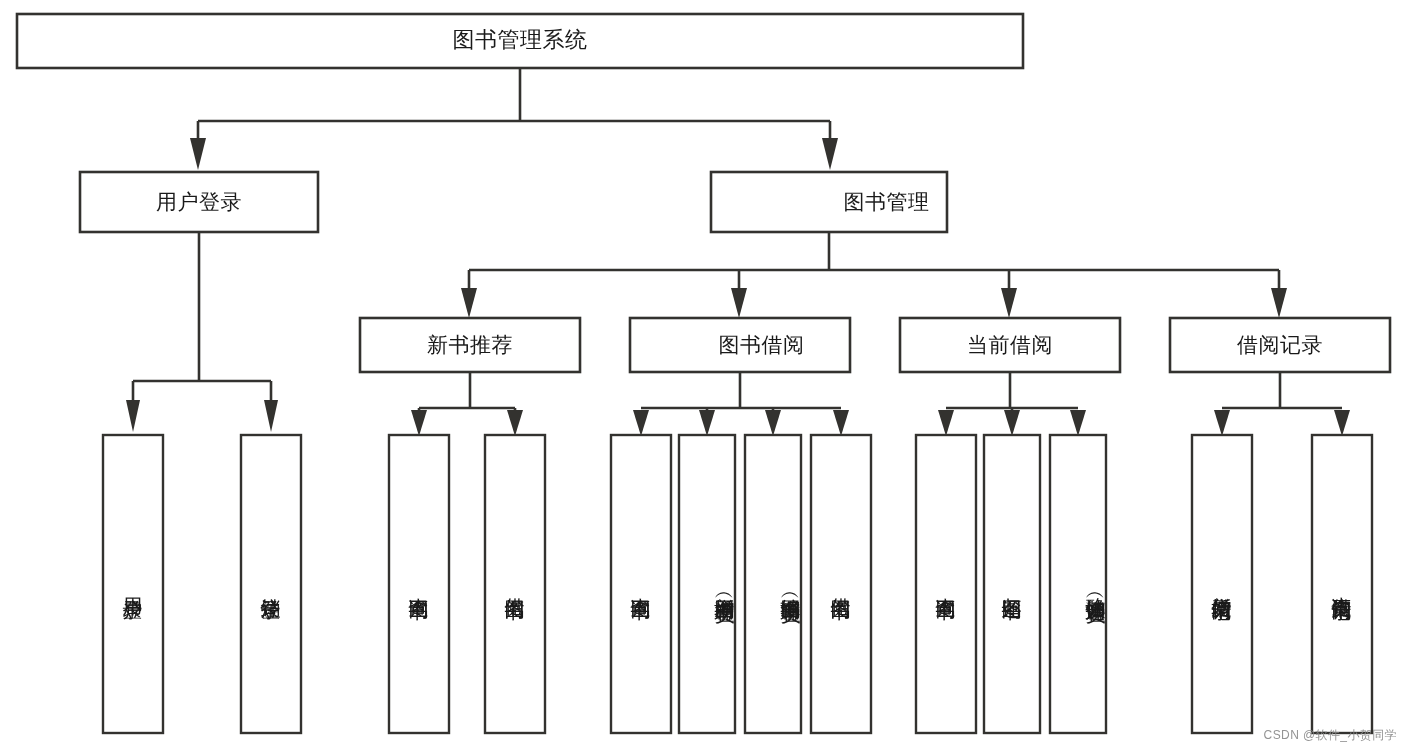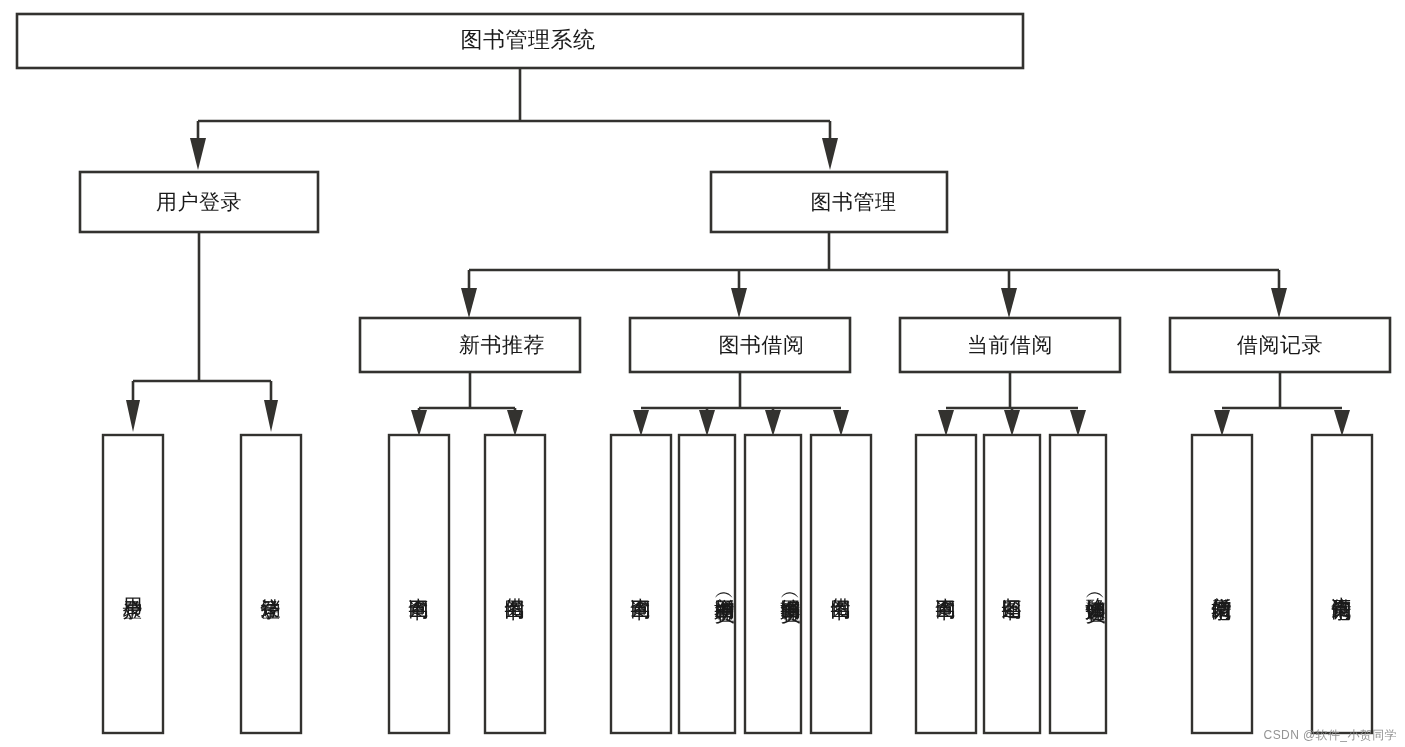--- a/index.html
+++ b/index.html
@@ -164,27 +164,27 @@
 
     <rect class="node-rect-thin" x="916" y="435" width="60" height="298"></rect>
     <rect class="node-rect-thin" x="984" y="435" width="56" height="298"></rect>
     <rect class="node-rect-thin" x="1050" y="435" width="56" height="298"></rect>
 
     <rect class="node-rect-thin" x="1192" y="435" width="60" height="298"></rect>
     <rect class="node-rect-thin" x="1312" y="435" width="60" height="298"></rect>
 
   </svg>
 
-  <div class="node-label" style="left:17px; top:14px; width:1006px; height:51px; font-size:22px;padding-left:8px;">图书管理系统</div>
+  <div class="node-label" style="left:17px; top:14px; width:1006px; height:51px; font-size:22px;">图书管理系统</div>
 
   <div class="node-label" style="left:80px; top:172px; width:238px; height:60px;">用户登录</div>
 
-  <div class="node-label" style="left:711px; top:172px; width:285px; height:60px;">图书管理</div>
-
-  <div class="node-label" style="left:360px; top:318px; width:220px; height:54px;margin-left:32px;">新书推荐</div>
+  <div class="node-label" style="left:711px; top:172px; width:285px; height:60px;padding-left:33px;">图书管理</div>
+
+  <div class="node-label" style="left:360px; top:318px; width:220px; height:54px;">新书推荐</div>
 
   <div class="node-label" style="left:630px; top:318px; width:263px; height:54px;">图书借阅</div>
 
   <div class="node-label" style="left:900px; top:318px; width:220px; height:54px;">当前借阅</div>
 
   <div class="node-label" style="left:1170px; top:318px; width:220px; height:54px;">借阅记录</div>
 
   <div class="node-label vertical centered" style="left:103px; top:435px; width:60px; height:298px;">用户登录</div>
 
   <div class="node-label vertical centered" style="left:241px; top:435px; width:60px; height:298px;">注销登录</div>

